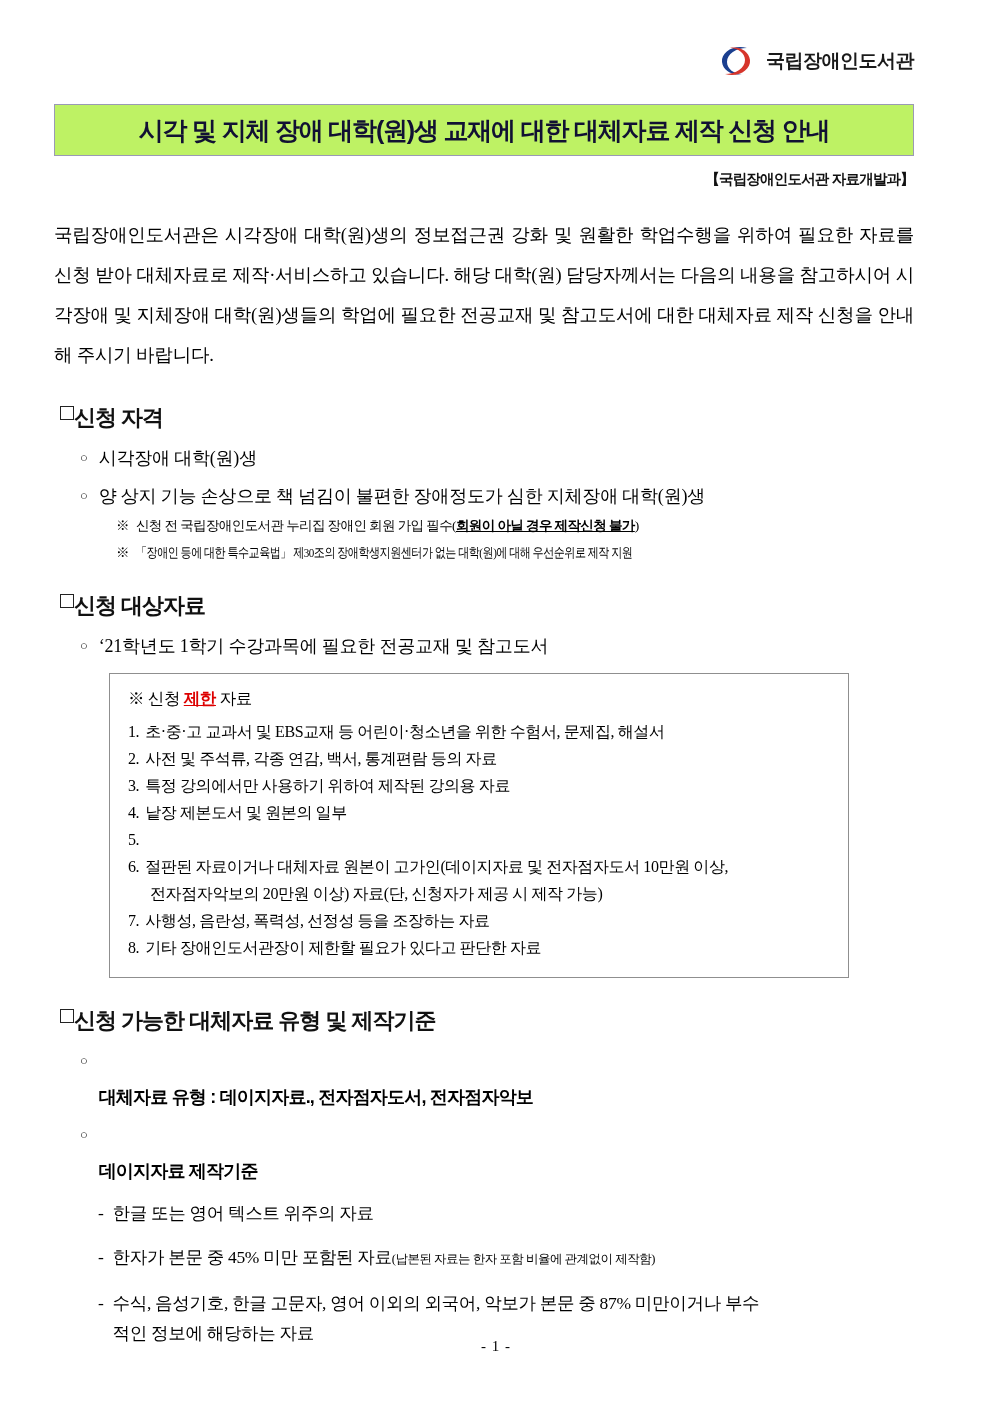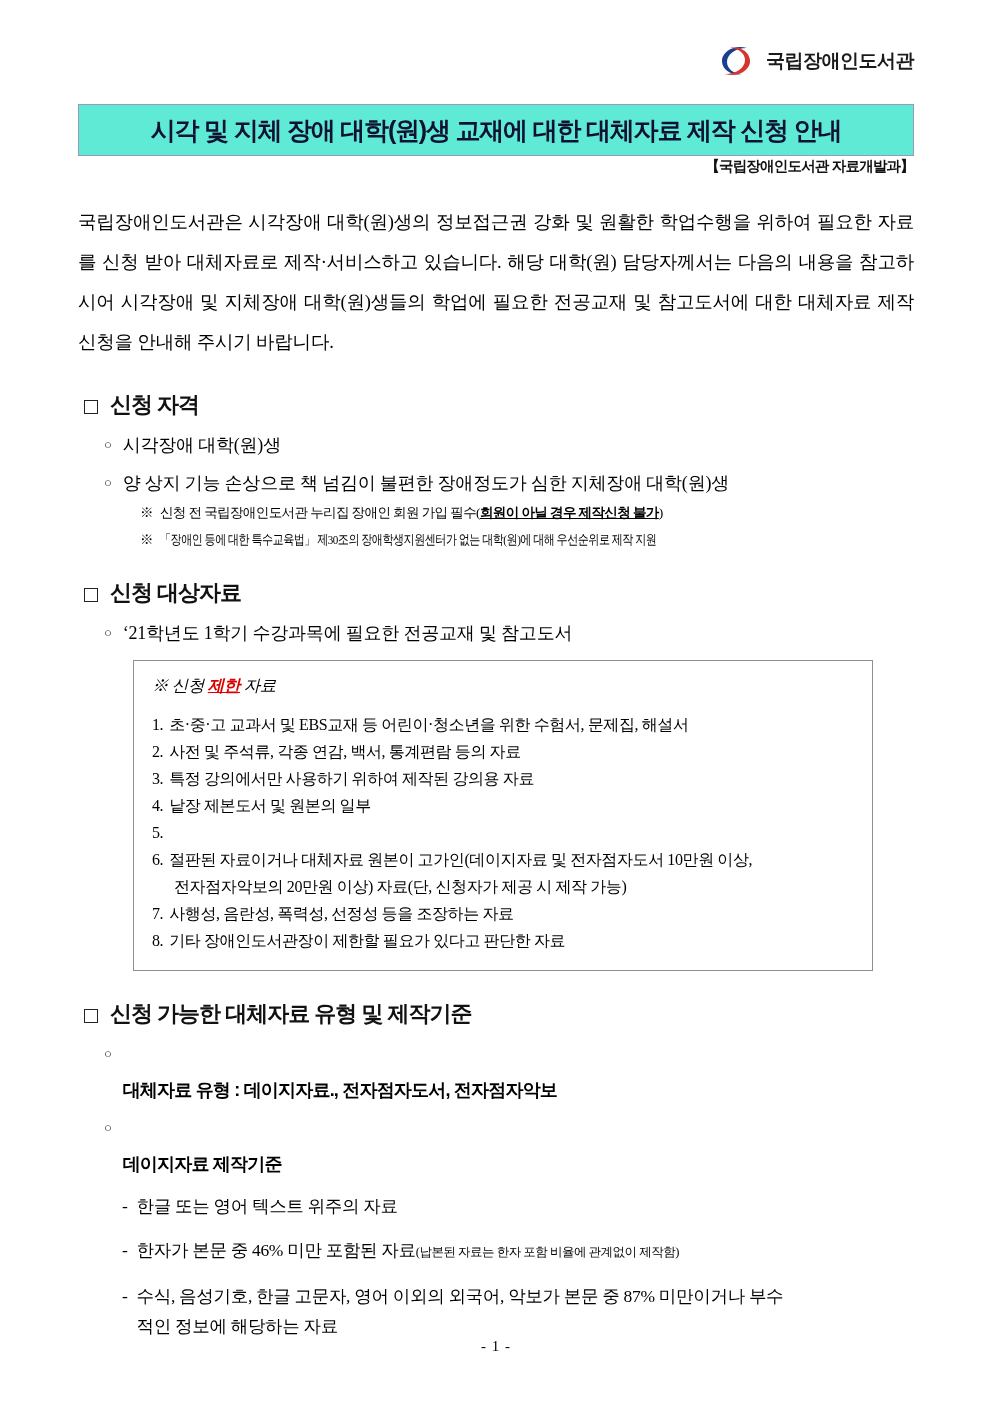--- a/index.html
+++ b/index.html
@@ -12,21 +12,21 @@
     height: 1403px;
     font-family: "Liberation Serif", "DejaVu Serif", serif;
     color: #000000;
     position: relative;
     overflow: hidden;
   }
   .page {
     width: 992px;
     height: 1403px;
     box-sizing: border-box;
-    padding: 30px 78px 0 78px;
+    padding: 30px 78px 0 54px;
     position: relative;
   }
 
   
   .logo-row {
     display: flex;
     justify-content: flex-end;
     align-items: center;
     height: 62px;
   }
@@ -45,60 +45,58 @@
     font-family: "Liberation Sans", sans-serif;
     font-size: 19px;
     font-weight: bold;
     letter-spacing: -0.5px;
     color: #1a1a1a;
   }
 
   
   .title-banner {
     margin-top: 12px;
-    background: #5eead4;
+    background: #bef264;
     border: 1px solid #9a9ab4;
     height: 50px;
     display: flex;
     align-items: center;
     justify-content: center;
   }
   .title-banner .t {
     font-family: "Liberation Sans", sans-serif;
     font-size: 25px;
     font-weight: bold;
     letter-spacing: -1.2px;
     color: #111133;
   }
 
   .dept-line {
     text-align: right;
-    margin-top: 1px;
+    margin-top: 14px;
     font-family: "Liberation Sans", sans-serif;
     font-size: 14.5px;
     font-weight: bold;
     letter-spacing: -0.8px;
     color: #111;
   }
 
   
   .intro {
     margin-top: 26px;
     font-size: 18.5px;
     line-height: 40px;
     text-align: justify;
     text-justify: inter-ideograph;
     letter-spacing: -0.2px;
   }
 
   
   .sec-head {
     display: flex;
-    align-items: center;
-    gap: 12px;
     margin-top: 28px;
     margin-left: 6px;
   }
   .sec-box {
     width: 12px;
     height: 12px;
     border: 1.6px solid #222;
     flex: none;
     margin-top: 3px;
   }
@@ -153,22 +151,21 @@
   .restrict-box {
     margin: 14px 0 0 55px;
     width: 740px;
     border: 1px solid #8f8f8f;
     box-sizing: border-box;
     padding: 14px 18px 16px 18px;
   }
   .restrict-head {
     font-size: 16.5px;
     letter-spacing: -0.4px;
-    margin-bottom: 14px;
-    font-style: italic;
+    margin-bottom: 8px;
   }
   .restrict-head .red {
     color: #dd0000;
     font-weight: bold;
     text-decoration: underline;
   }
   .restrict-item {
     font-size: 16px;
     line-height: 27px;
     letter-spacing: -0.4px;
@@ -320,21 +317,21 @@
     <span class="mark">○</span>
     <span class="txt">데이지자료 제작기준</span>
   </div>
 
   <div class="dash">
     <span class="mark">-</span>
     <span>한글 또는 영어 텍스트 위주의 자료</span>
   </div>
   <div class="dash">
     <span class="mark">-</span>
-    <span><span>한자가 본문 중 46% 미만 포함된 자료</span><span class="small-note">(납본된 자료는 한자 포함 비율에 관계없이 제작함)</span></span>
+    <span><span>한자가 본문 중 45% 미만 포함된 자료</span><span class="small-note">(납본된 자료는 한자 포함 비율에 관계없이 제작함)</span></span>
   </div>
   <div class="dash">
     <span class="mark">-</span>
     <span>
       <span>수식, 음성기호, 한글 고문자, 영어 이외의 외국어, 악보가 본문 중 87% 미만이거나 부수</span><br>
       <span>적인 정보에 해당하는 자료</span>
     </span>
   </div>
 
   <div class="footer">- 1 -</div>

